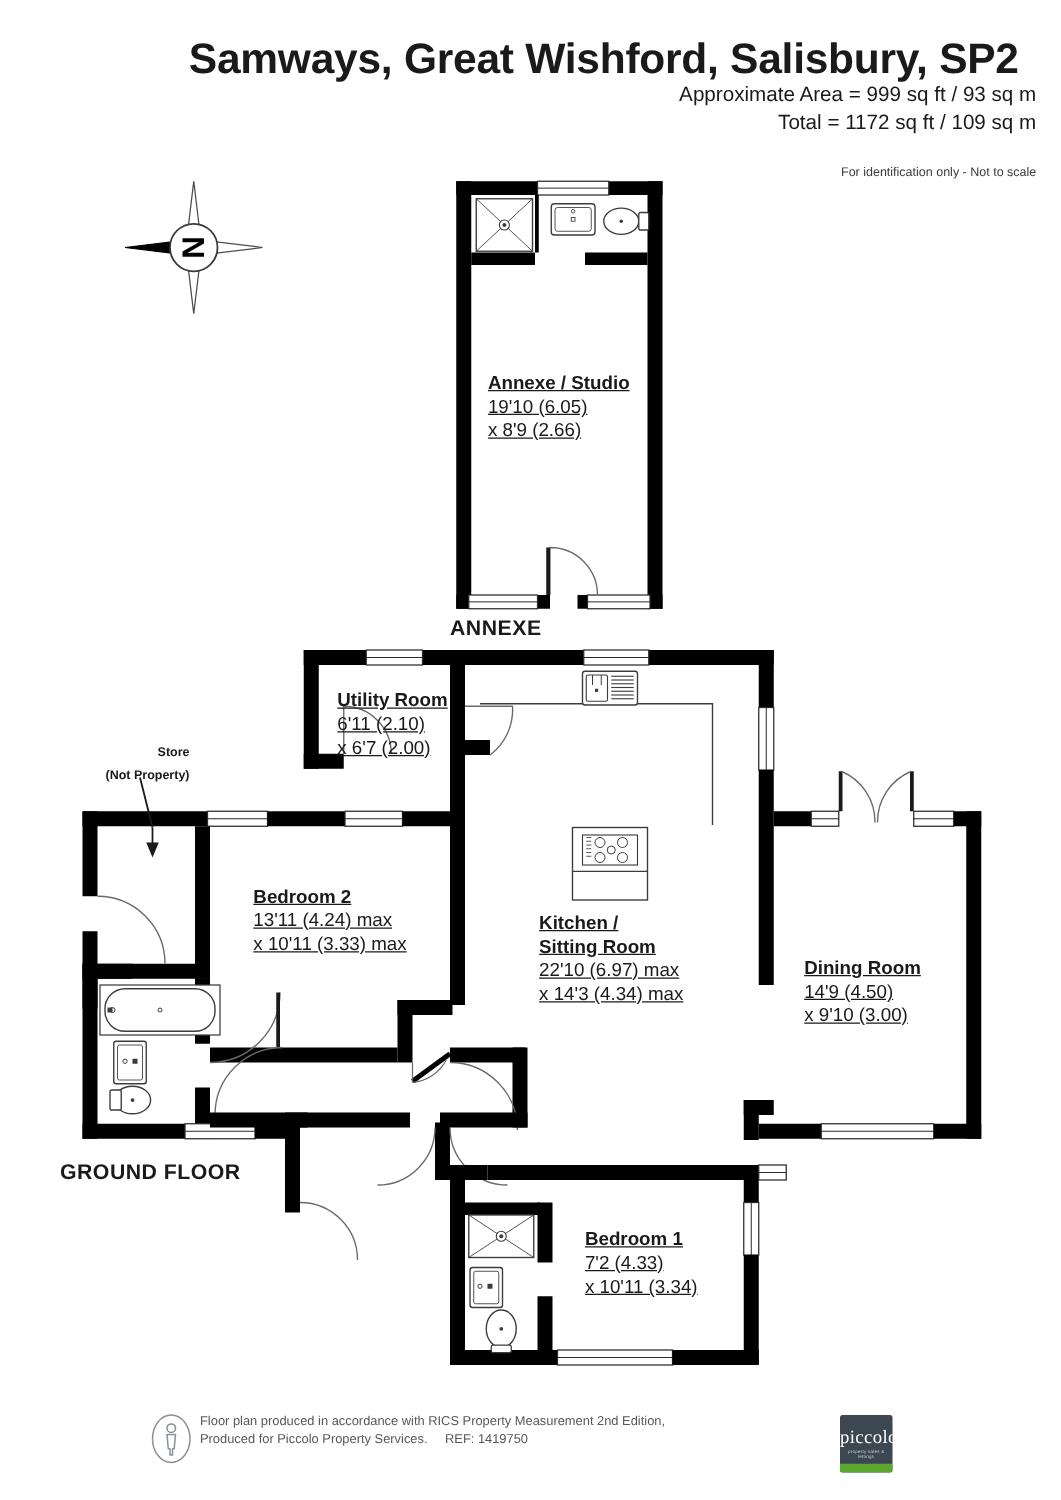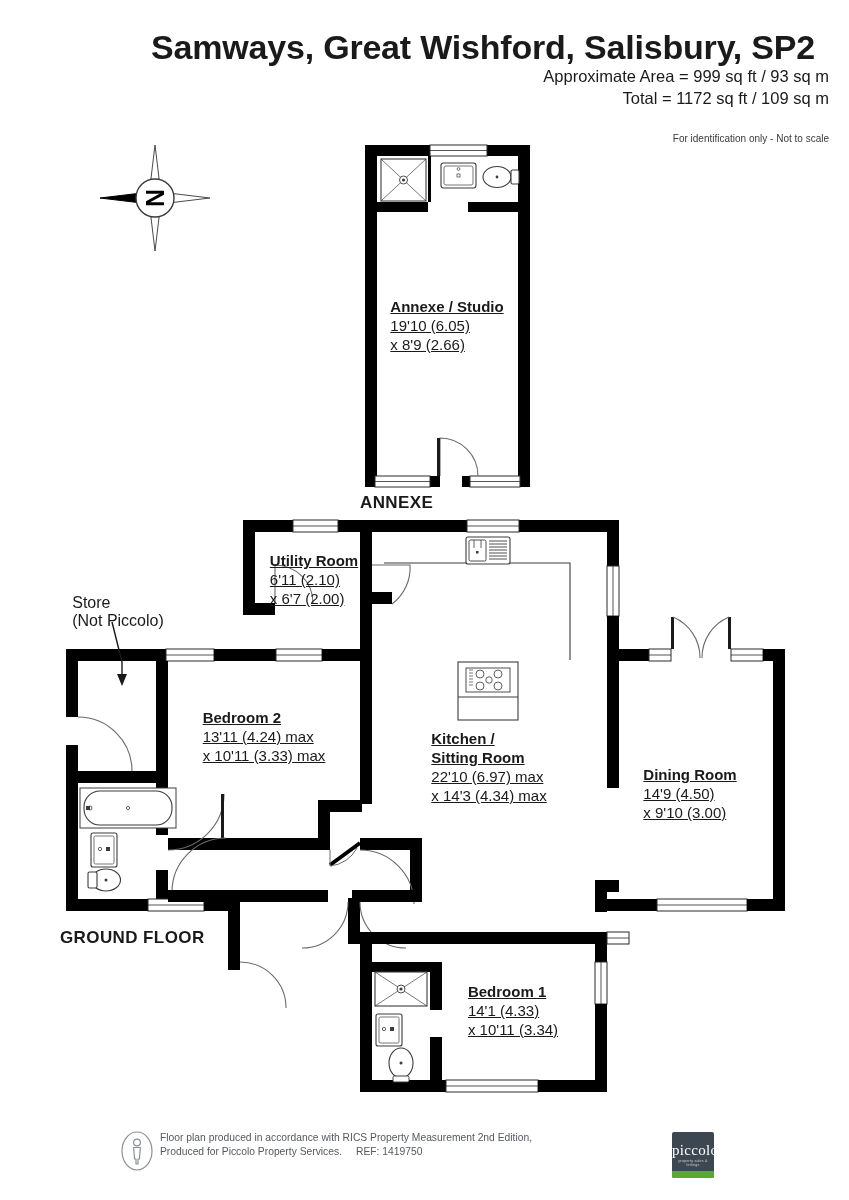--- a/index.html
+++ b/index.html
@@ -95,23 +95,23 @@
   .floor-label {
     position: absolute;
     font-weight: bold;
     font-size: 17px;
     letter-spacing: 0.4px;
     white-space: nowrap;
   }
 
   .note-label {
     position: absolute;
-    text-align: left;
-    font-weight: normal;
-    font-size: 16px;
+    text-align: right;
+    font-weight: bold;
+    font-size: 10px;
     line-height: 17.5px;
     white-space: nowrap;
     transform: translateX(-50%);
   }
 
   
   #footer {
     position: absolute;
     left: 0;
     top: 1128px;
@@ -552,36 +552,36 @@
 </div>
 
 <div class="room-label" style="left:690px; top:765px;">
   <span class="rname">Dining Room</span>
   <span class="rdim">14'9 (4.50)</span>
   <span class="rdim">x 9'10 (3.00)</span>
 </div>
 
 <div class="room-label" style="left:513px; top:982px;">
   <span class="rname">Bedroom 1</span>
-  <span class="rdim">14'1 (4.33)</span>
+  <span class="rdim">7'2 (4.33)</span>
   <span class="rdim">x 10'11 (3.34)</span>
 </div>
 
 <div class="note-label" style="left:118px; top:594px;">
   <span>Store</span><br>
-  <span>(Not Piccolo)</span>
+  <span>(Not Property)</span>
 </div>
 <svg style="position:absolute; left:98px; top:620px; width:50px; height:70px;" viewBox="0 0 50 70">
   <line x1="14" y1="2" x2="24" y2="42" stroke="#1a1a1a" stroke-width="1.4"></line>
   <line x1="24" y1="42" x2="24" y2="58" stroke="#1a1a1a" stroke-width="1.4"></line>
   <polygon points="24,66 19,54 29,54" fill="#1a1a1a"></polygon>
 </svg>
 
 <div class="floor-label" style="left:360px; top:493px;">ANNEXE</div>
-<div class="floor-label" style="left:60px; top:928px;">GROUND FLOOR</div>
+<div class="floor-label" style="left:48px; top:928px;">GROUND FLOOR</div>
 
 <div id="footer">
   <svg id="footer-icon" viewBox="0 0 34 42">
     <ellipse cx="17" cy="21" rx="15" ry="19" fill="none" stroke="#8b9095" stroke-width="1.2"></ellipse>
     <circle cx="17" cy="12.5" r="3.4" fill="none" stroke="#8b9095" stroke-width="1.2"></circle>
     <path d="M 13.6 17.5 L 20.4 17.5 L 19.4 29 L 18 29 L 18 34 L 16 34 L 16 29 L 14.6 29 Z" fill="none" stroke="#8b9095" stroke-width="1.2" stroke-linejoin="round"></path>
   </svg>
 
   <div id="footer-text">
     <span class="ftline">Floor plan produced in accordance with RICS Property Measurement 2nd Edition,</span>

